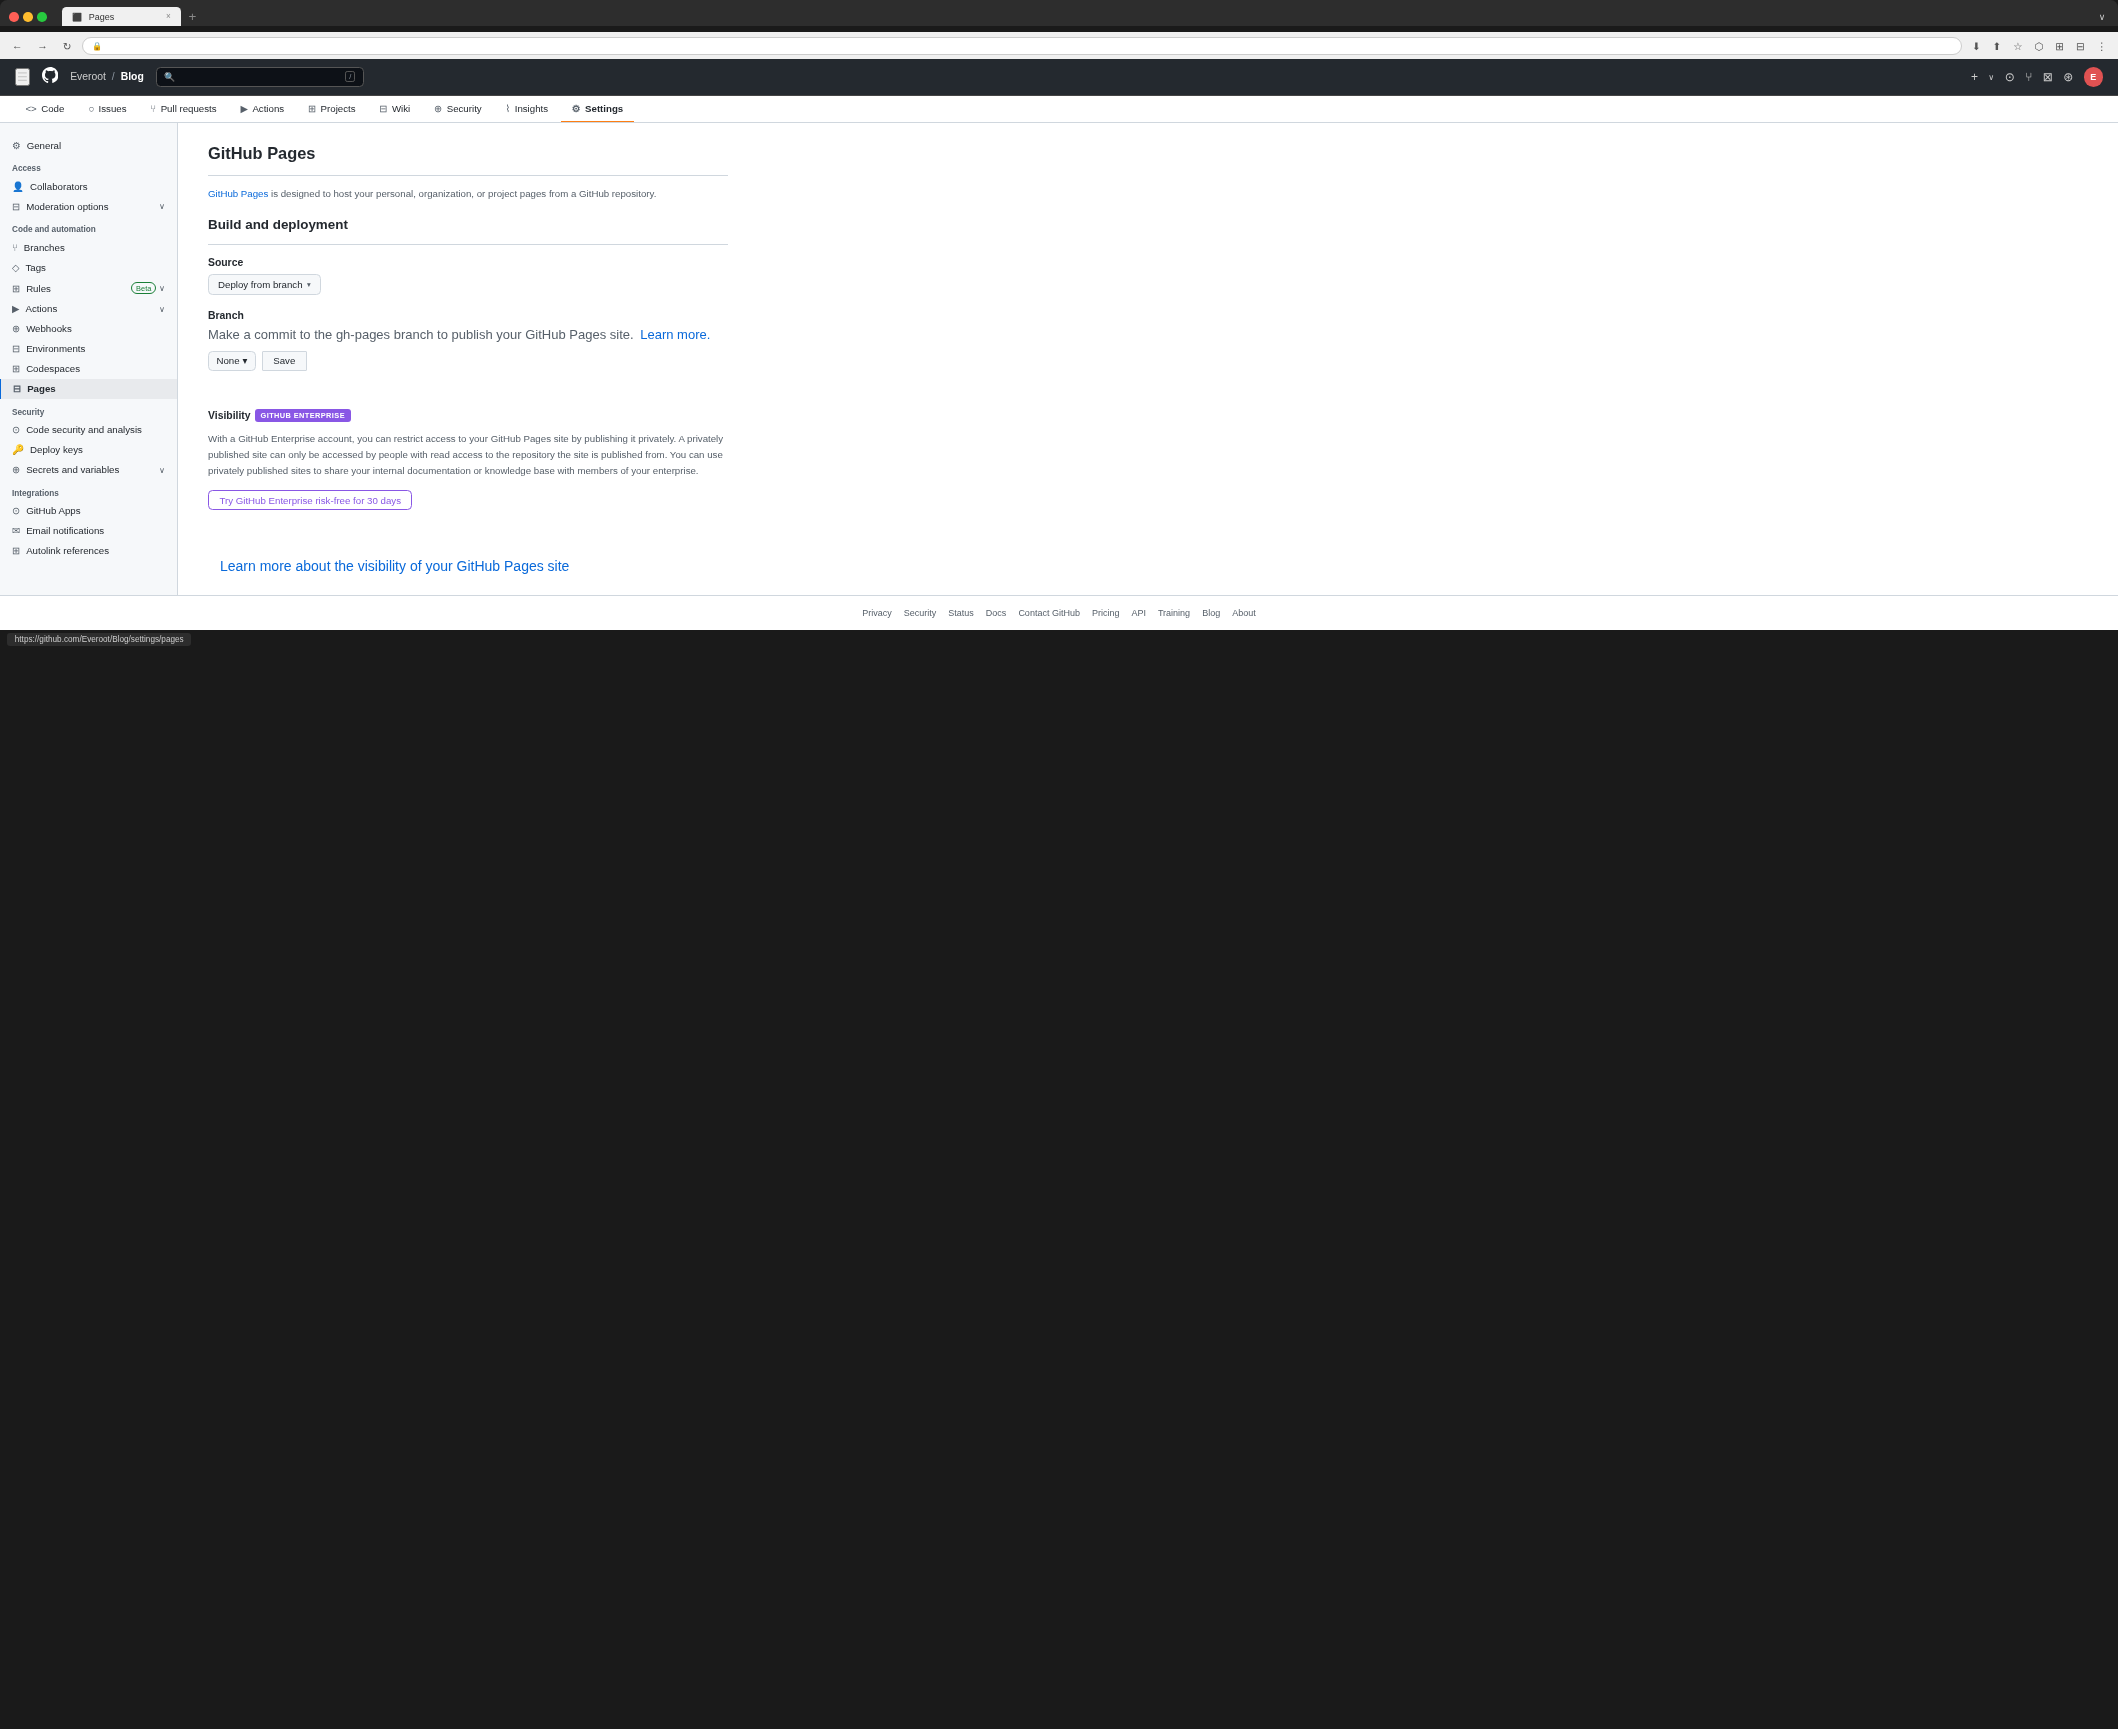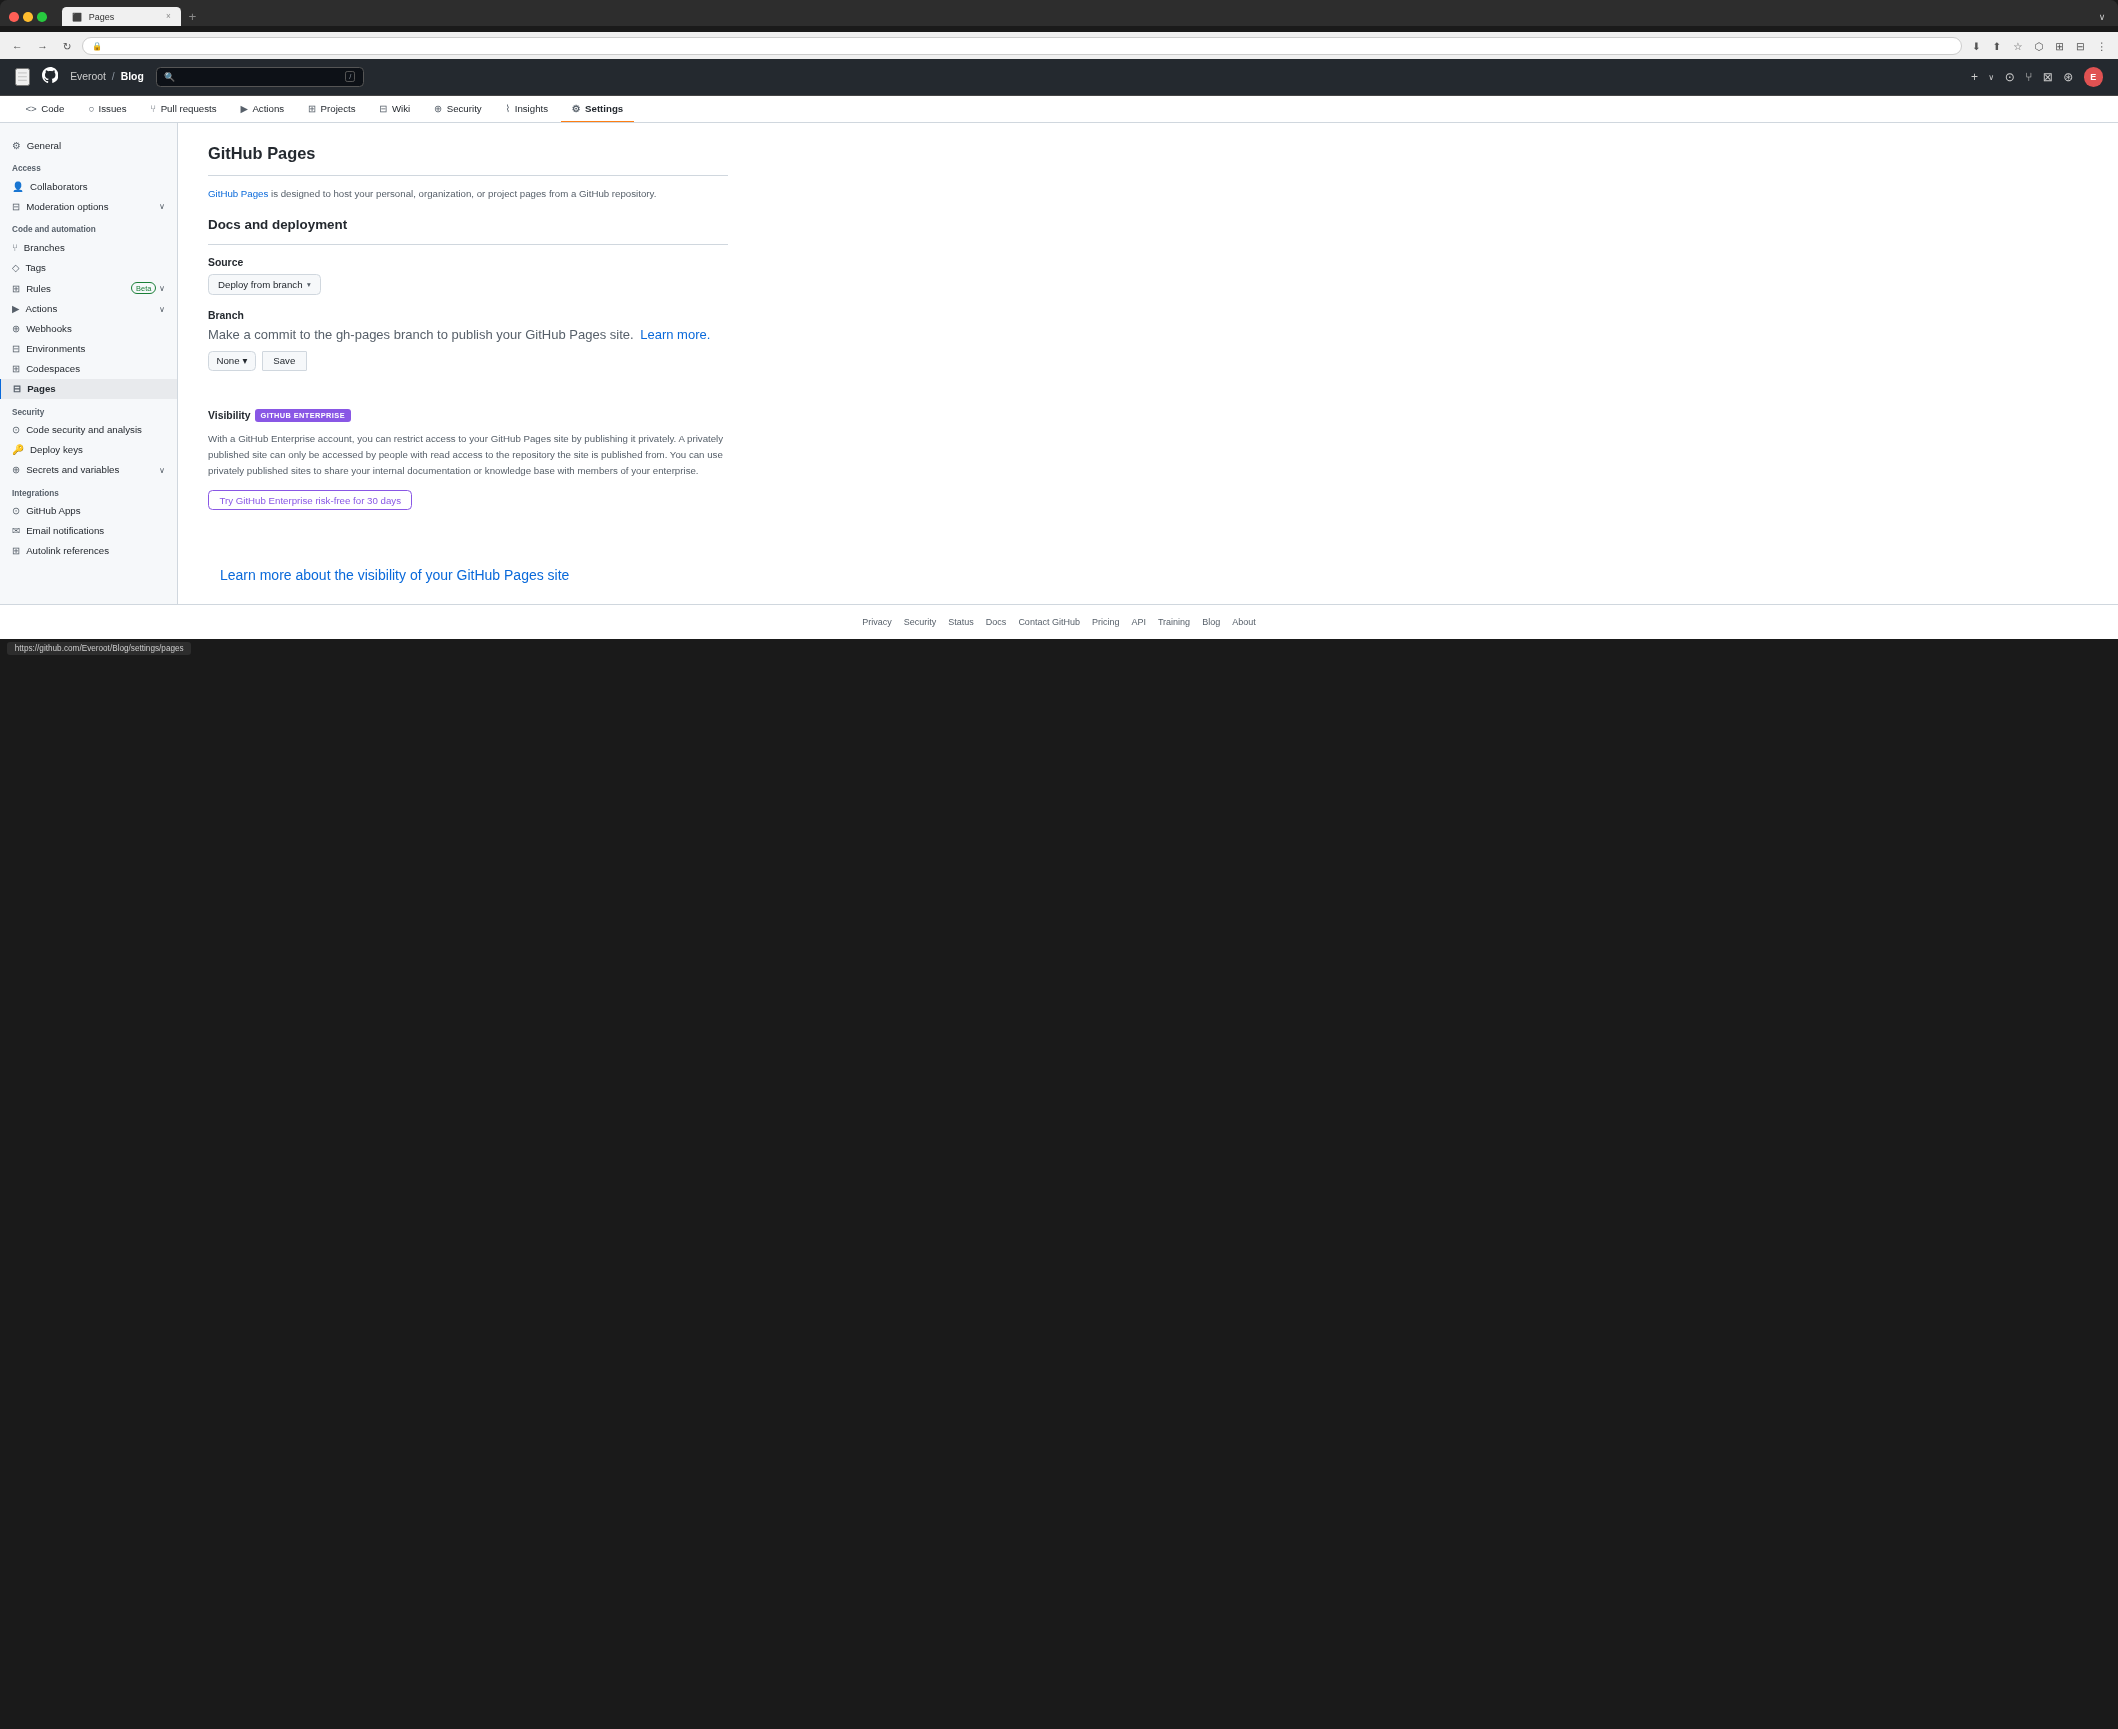--- a/index.html
+++ b/index.html
@@ -309,21 +309,21 @@
       </a>
     </div>
 
     <div class="content">
       <h1 class="page-title">GitHub Pages</h1>
       <hr class="page-divider">
       <p class="page-description">
         <a>GitHub Pages</a><span> is designed to host your personal, organization, or project pages from a GitHub repository.</span>
       </p>
 
-      <h2 class="section-title">Docs and deployment</h2>
+      <h2 class="section-title">Build and deployment</h2>
       <hr class="page-divider">
 
       <div style="margin-bottom: 15px;">
         <div class="subsection-title">Source</div>
         <button class="dropdown-btn">
           <span>Deploy from branch</span>
           <span class="dropdown-arrow">▾</span>
         </button>
       </div>
 
@@ -341,21 +341,21 @@
           <button class="save-btn">Save</button>
         </div>
       </div>
 
       <div class="visibility-section">
         <div class="visibility-header">
           <span class="subsection-title" style="margin-bottom:0;">Visibility</span>
           <span class="enterprise-badge">GITHUB ENTERPRISE</span>
         </div>
         <p class="visibility-desc">With a GitHub Enterprise account, you can restrict access to your GitHub Pages site by publishing it privately. A privately published site can only be accessed by people with read access to the repository the site is published from. You can use privately published sites to share your internal documentation or knowledge base with members of your enterprise.</p>
-        <div style="display:flex; align-items:center; flex-wrap: wrap; gap: 9px;">
+        <div style="display:flex; align-items:center; flex-wrap: wrap; ">
           <button class="enterprise-cta-btn">Try GitHub Enterprise risk-free for 30 days</button>
           <a class="learn-more-link">Learn more about the visibility of your GitHub Pages site</a>
         </div>
       </div>
     </div>
   </div>
 
   <div class="gh-footer">
     <a>Privacy</a>
     <a>Security</a>

